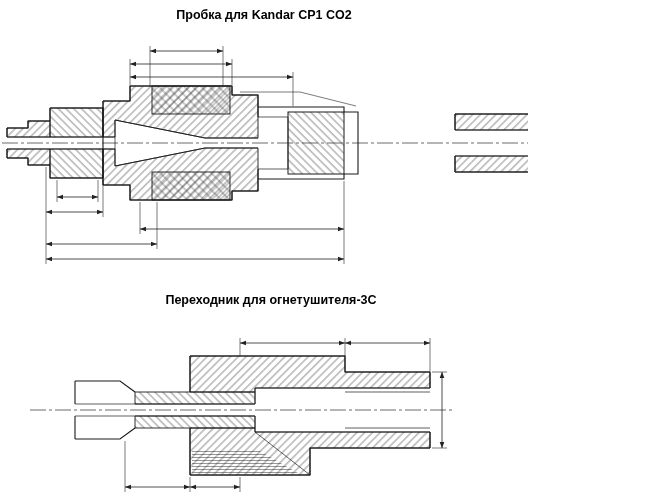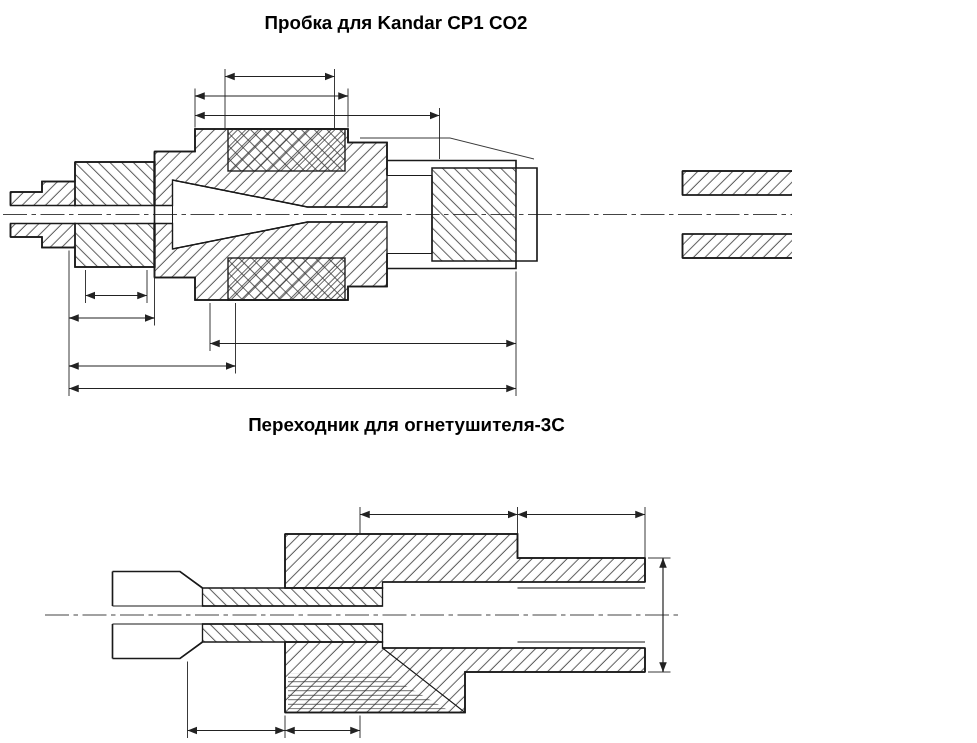--- a/index.html
+++ b/index.html
@@ -1,21 +1,21 @@
 <!DOCTYPE html>
 <html><head>
 <meta charset="utf-8">
 <style>
   html,body{margin:0;padding:0;background:#ffffff;}
   .page{position:relative;width:528px;height:495px;background:#ffffff;overflow:hidden;
         font-family:"Liberation Sans",sans-serif;}
   .dwg-title{position:absolute;left:0;width:100%;text-align:center;font-weight:bold;
              font-size:12.5px;color:#000;}
   .t-top{top:8px;}
-  .t-bottom{top:276px;padding-left:14px;box-sizing:border-box;}
+  .t-bottom{top:293px;padding-left:14px;box-sizing:border-box;}
   .canvas{position:absolute;top:0;left:0;}
   .ln{fill:none;stroke:#1a1a1a;stroke-width:1.1;stroke-linejoin:miter;}
   .tn{fill:none;stroke:#1a1a1a;stroke-width:0.7;}
   .cl{fill:none;stroke:#444;stroke-width:0.8;stroke-dasharray:16 3 3 3;}
   .ext{fill:none;stroke:#222;stroke-width:0.6;}
   .dim{fill:none;stroke:#222;stroke-width:0.8;marker-start:url(#aS);marker-end:url(#aE);}
   .hp{stroke:#1a1a1a;stroke-width:0.9;}
 </style>
 </head>
 <body>

